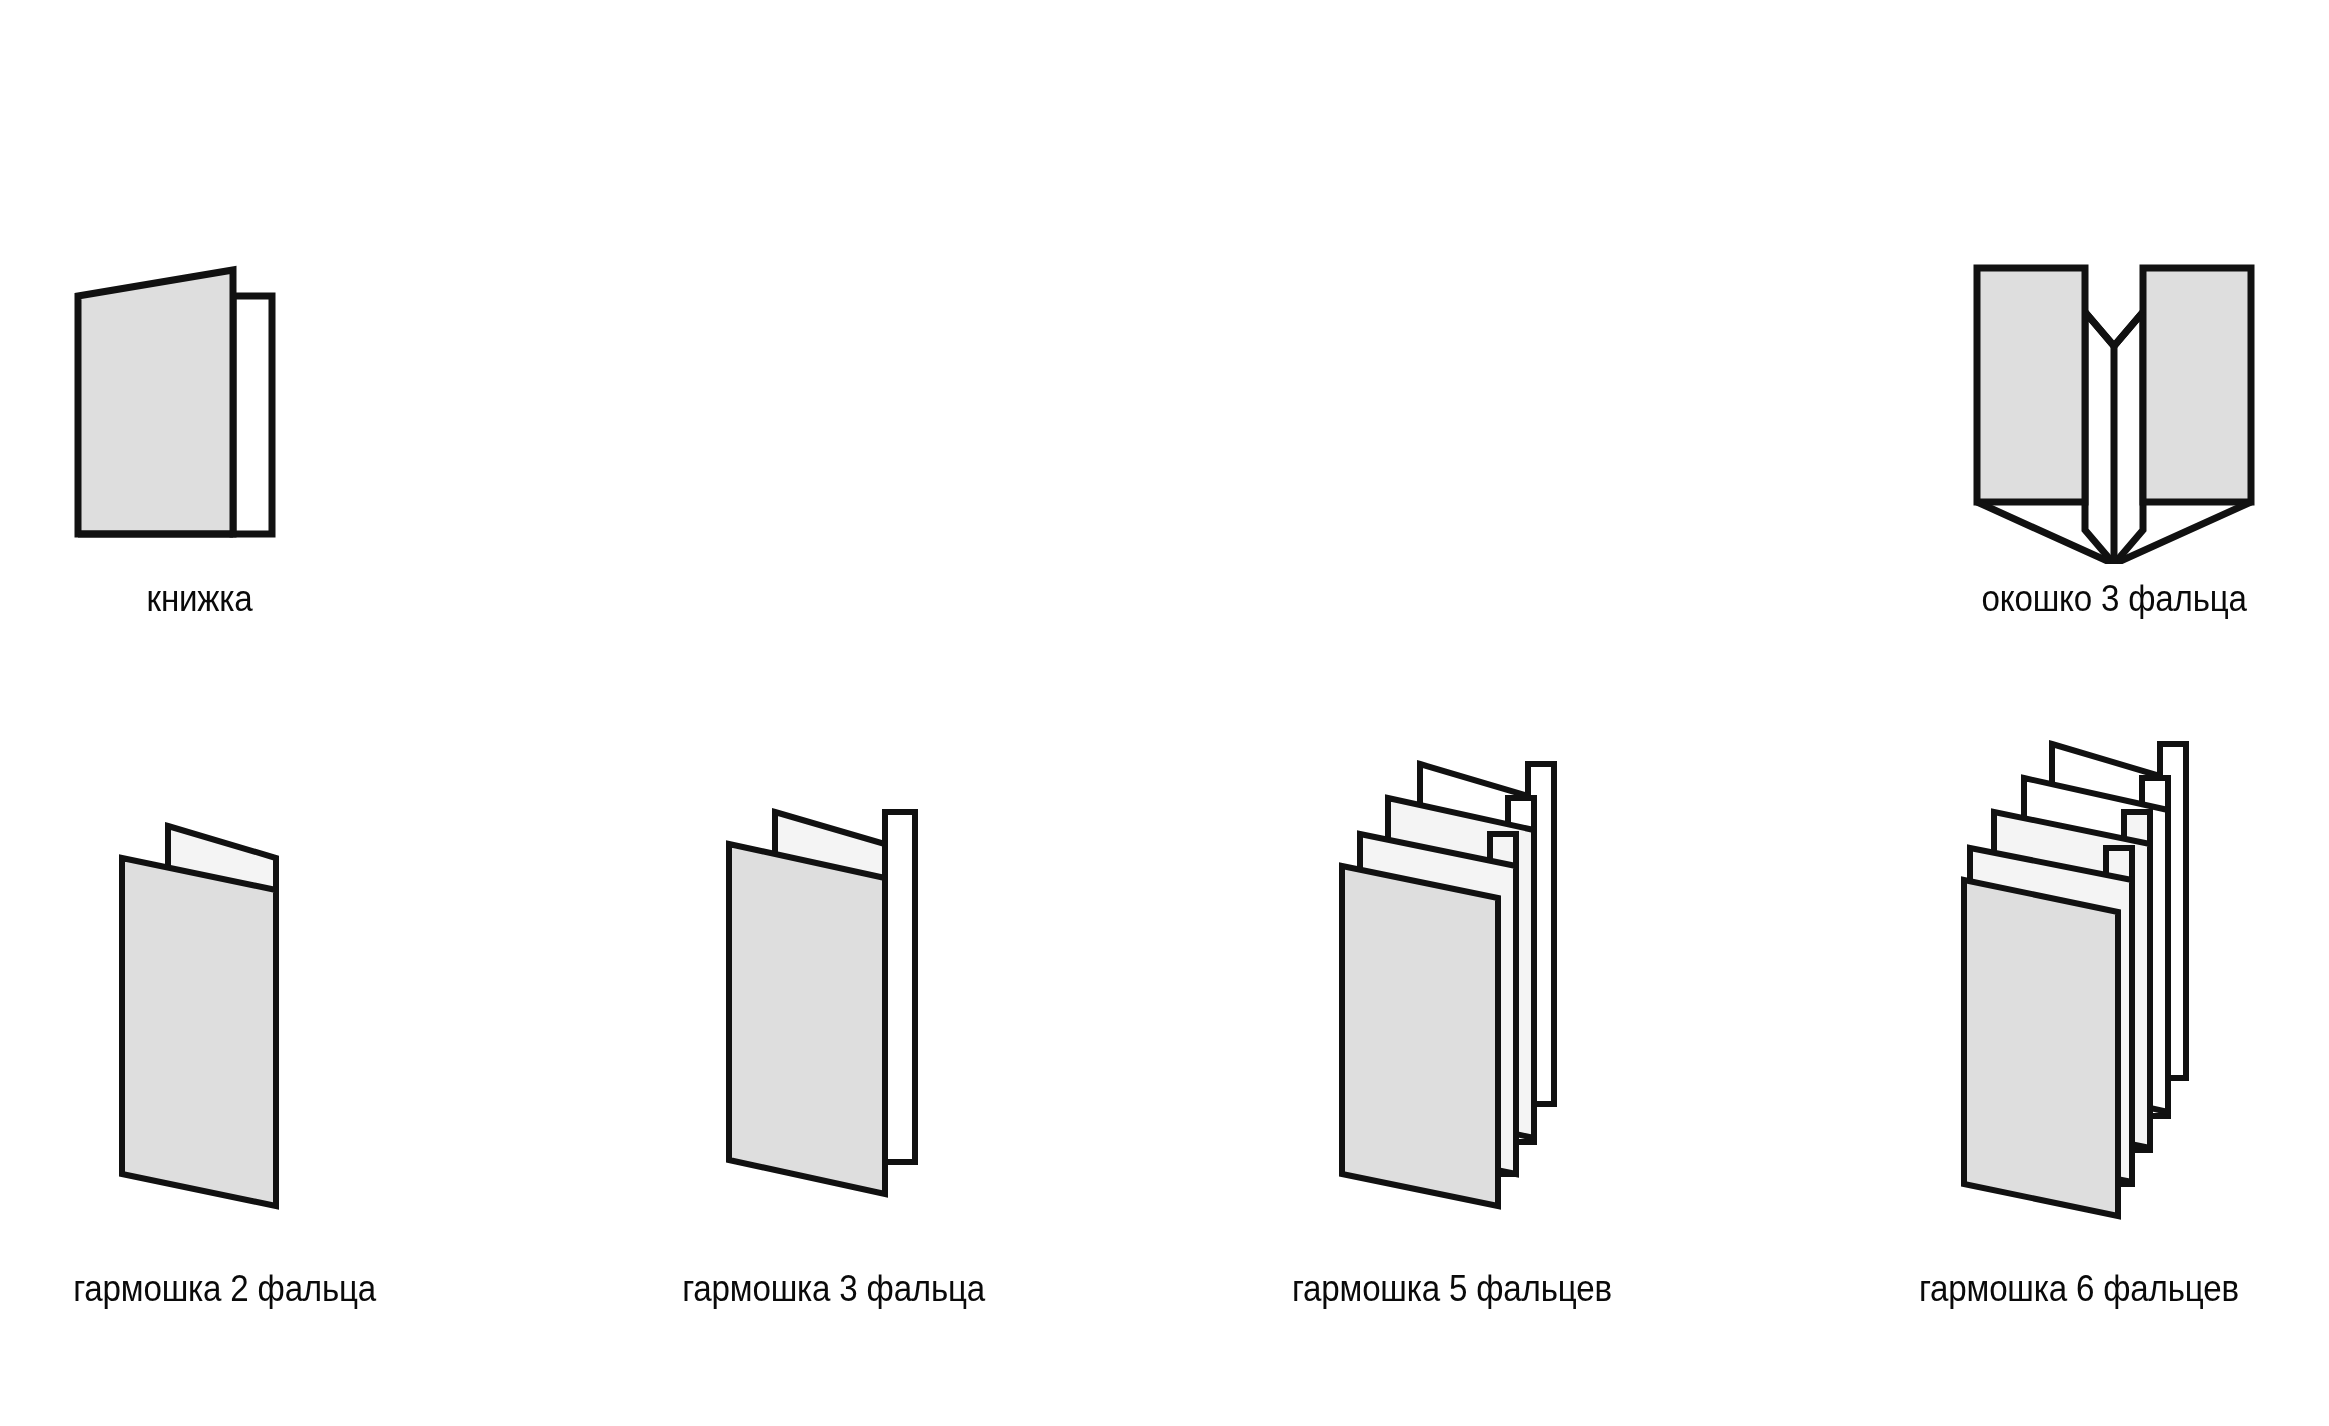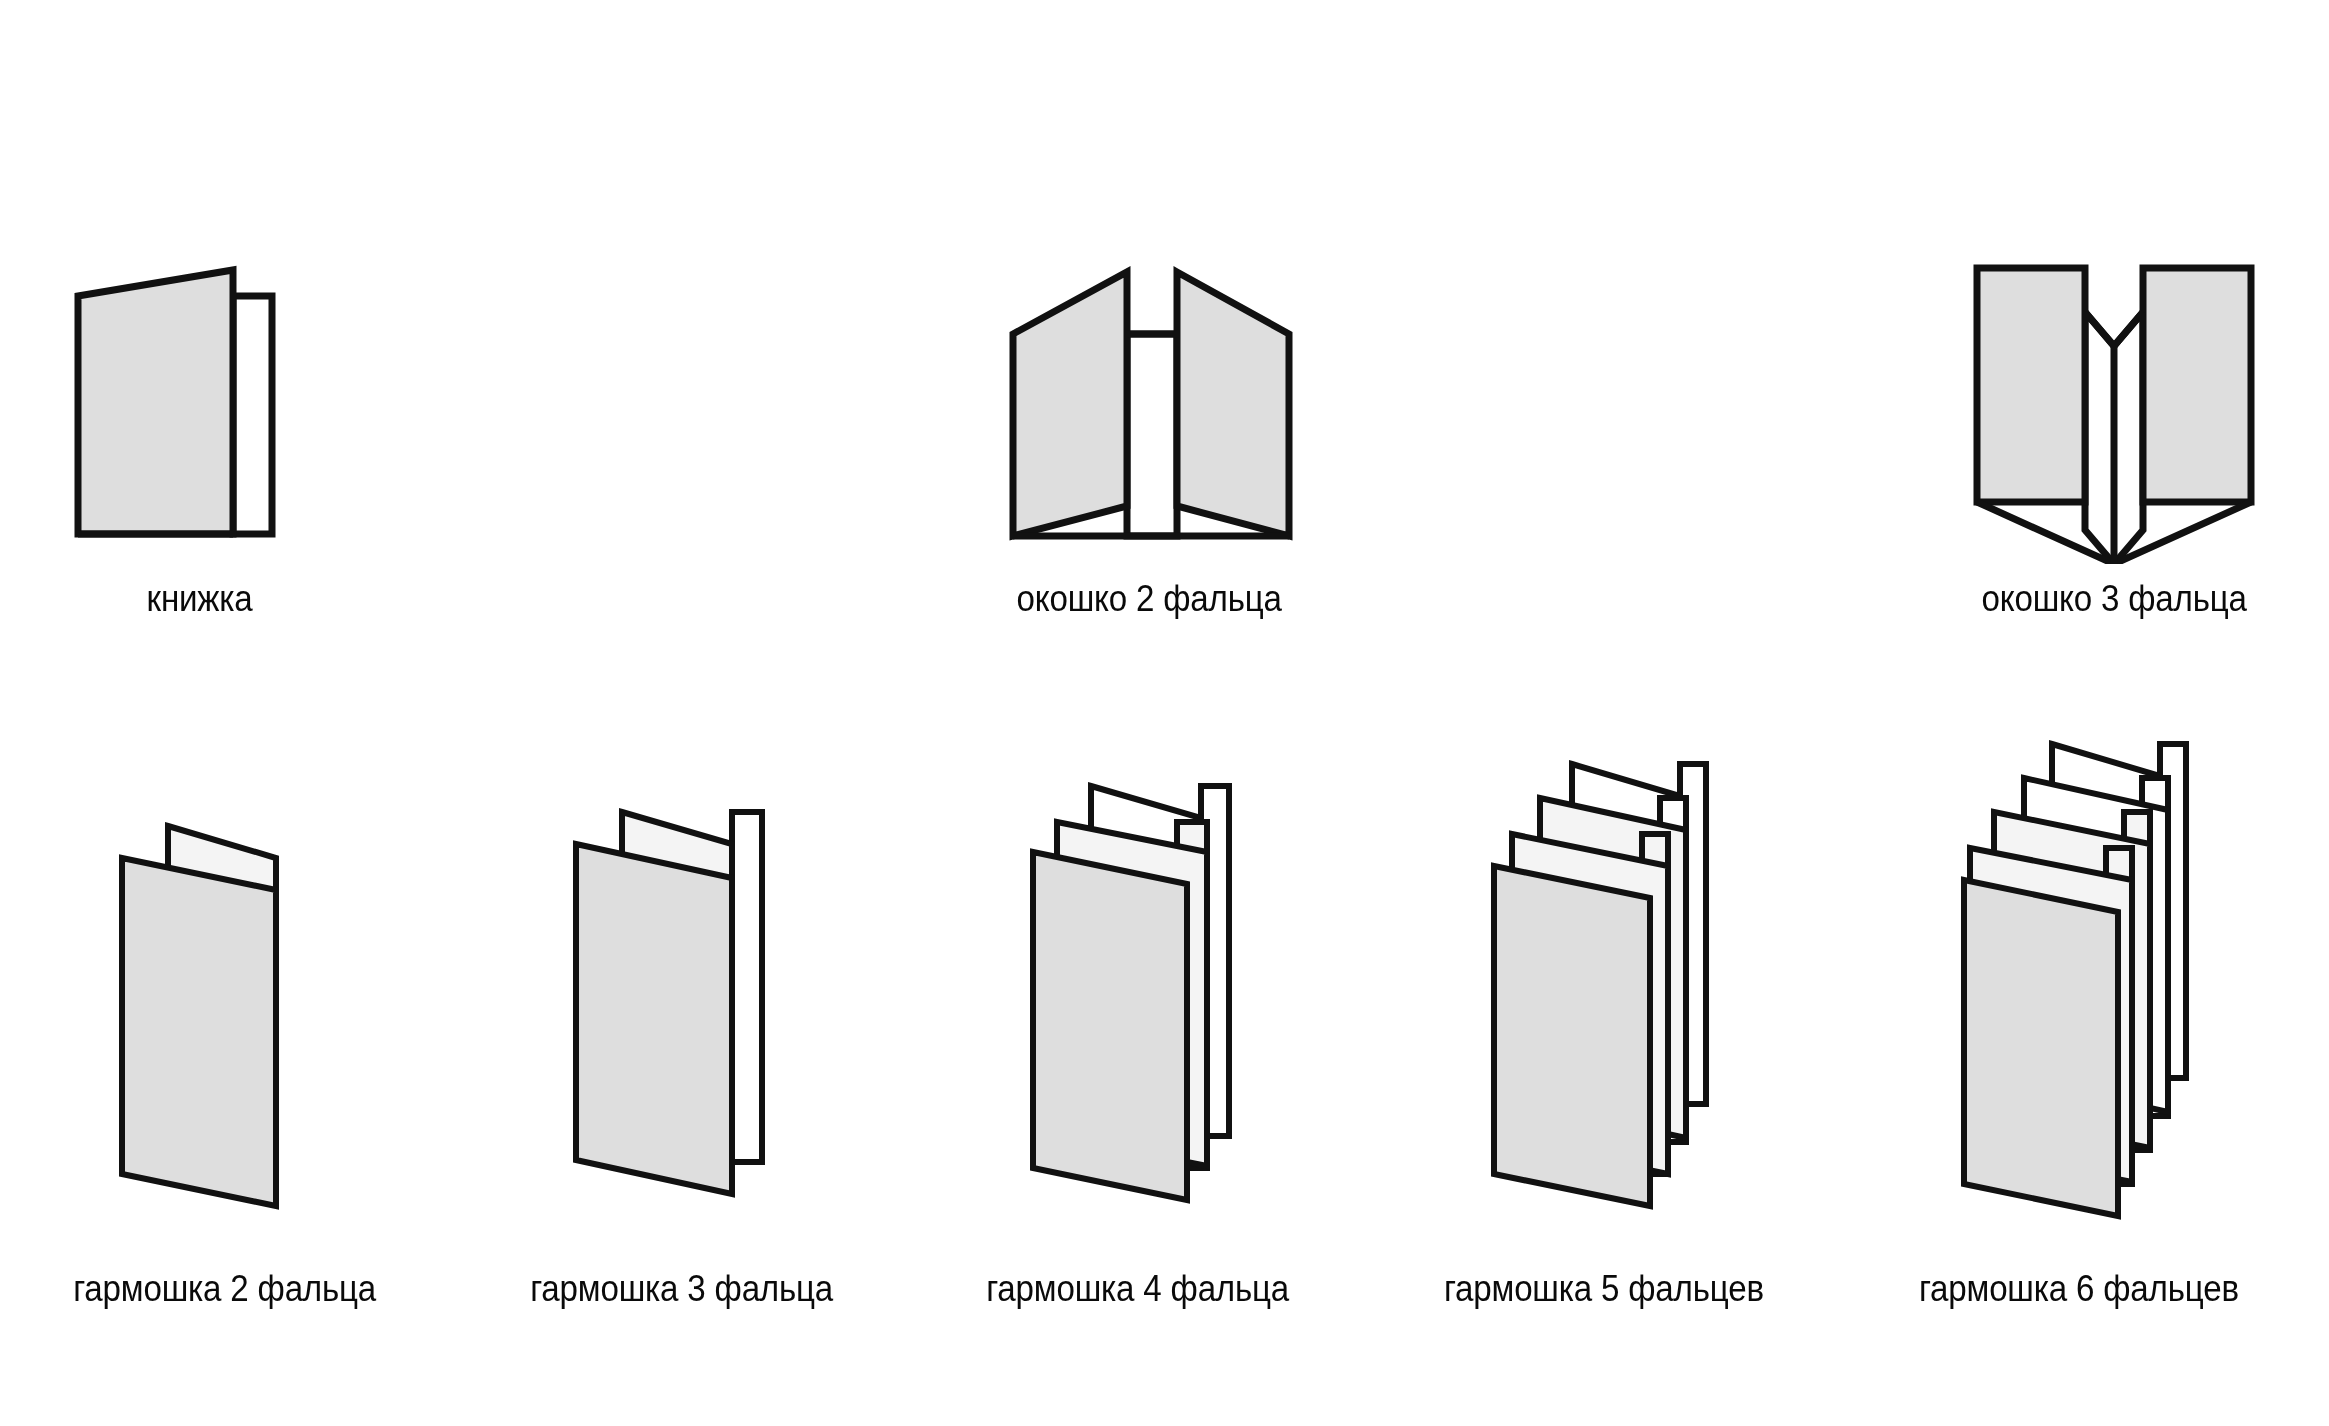--- a/index.html
+++ b/index.html
@@ -82,30 +82,20 @@
       <svg class="figure" width="260" height="330" viewBox="0 0 260 330">
         <polygon class="pnl-white" points="163,62 202,62 202,300 163,300"></polygon>
         <polygon class="pnl-gray" points="8,62 163,36 163,300 8,300"></polygon>
         <path class="ln" d="M8,300 L163,300"></path>
       </svg>
       <div class="caption">книжка</div>
     </div>
 
 
 
-    <div class="cell">
-      <svg class="figure" width="290" height="330" viewBox="0 0 290 330">
-        <polygon class="pnl-white" points="122,100 172,100 172,302 122,302"></polygon>
-        <polygon class="pnl-gray" points="8,100 122,38 122,272 8,302"></polygon>
-        <polygon class="pnl-gray" points="172,38 284,100 284,302 172,272"></polygon>
-        <path class="ln" d="M8,302 L284,302"></path>
-        <path class="ln" d="M122,100 L172,100"></path>
-      </svg>
-      <div class="caption">окошко 2 фальца</div>
-    </div>
 
     <div class="cell">
       <svg class="figure" width="290" height="330" viewBox="0 0 290 330">
         <polygon class="pnl-white" points="116,78 145,112 174,78 174,296 145,330 116,296"></polygon>
         <polygon class="pnl-gray" points="8,34 116,34 116,268 8,268"></polygon>
         <polygon class="pnl-gray" points="174,34 282,34 282,268 174,268"></polygon>
         <path class="ln" d="M8,268 L145,330 L282,268"></path>
         <path class="ln" d="M116,78 L145,112 L174,78"></path>
         <path class="ln" d="M145,112 L145,330"></path>
       </svg>
@@ -126,30 +116,20 @@
 
     <div class="cell">
       <svg class="figure" width="230" height="460" viewBox="0 0 230 460">
         <polygon class="pnl-white-t" points="166,18 196,18 196,368 166,368"></polygon>
         <polygon class="pnl-light-t" points="56,18 166,50 166,366 56,334"></polygon>
         <polygon class="pnl-gray-t" points="10,50 166,84 166,400 10,366"></polygon>
       </svg>
       <div class="caption">гармошка 3 фальца</div>
     </div>
 
-    <div class="cell">
-      <svg class="figure" width="230" height="480" viewBox="0 0 230 480">
-        <polygon class="pnl-white-t" points="178,12 206,12 206,362 178,362"></polygon>
-        <polygon class="pnl-white-t" points="68,12 178,44 178,358 68,326"></polygon>
-        <polygon class="pnl-light-t" points="184,48 184,394 154,394 154,48"></polygon>
-        <polygon class="pnl-light-t" points="34,48 184,78 184,392 34,362"></polygon>
-        <polygon class="pnl-gray-t" points="10,78 164,110 164,426 10,394"></polygon>
-      </svg>
-      <div class="caption">гармошка 4 фальца</div>
-    </div>
 
     <div class="cell">
       <svg class="figure" width="240" height="500" viewBox="0 0 240 500">
         <polygon class="pnl-white-t" points="196,10 222,10 222,350 196,350"></polygon>
         <polygon class="pnl-white-t" points="88,10 196,42 196,346 88,314"></polygon>
         <polygon class="pnl-white-t" points="202,44 202,388 176,388 176,44"></polygon>
         <polygon class="pnl-light-t" points="56,44 202,76 202,384 56,352"></polygon>
         <polygon class="pnl-light-t" points="184,80 184,420 158,420 158,80"></polygon>
         <polygon class="pnl-light-t" points="28,80 184,112 184,420 28,388"></polygon>
         <polygon class="pnl-gray-t" points="10,112 166,144 166,452 10,420"></polygon>

